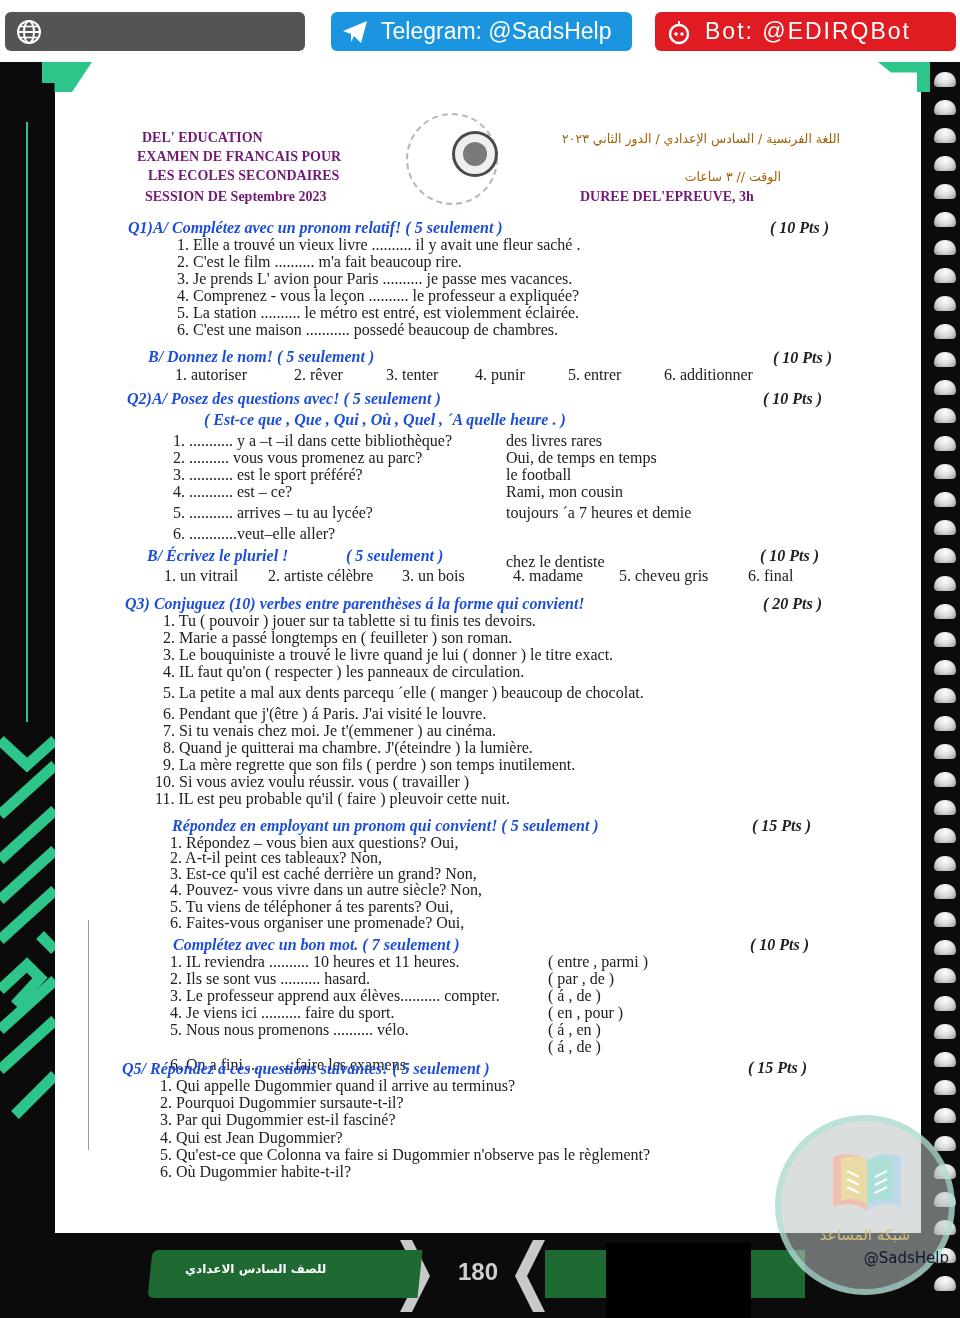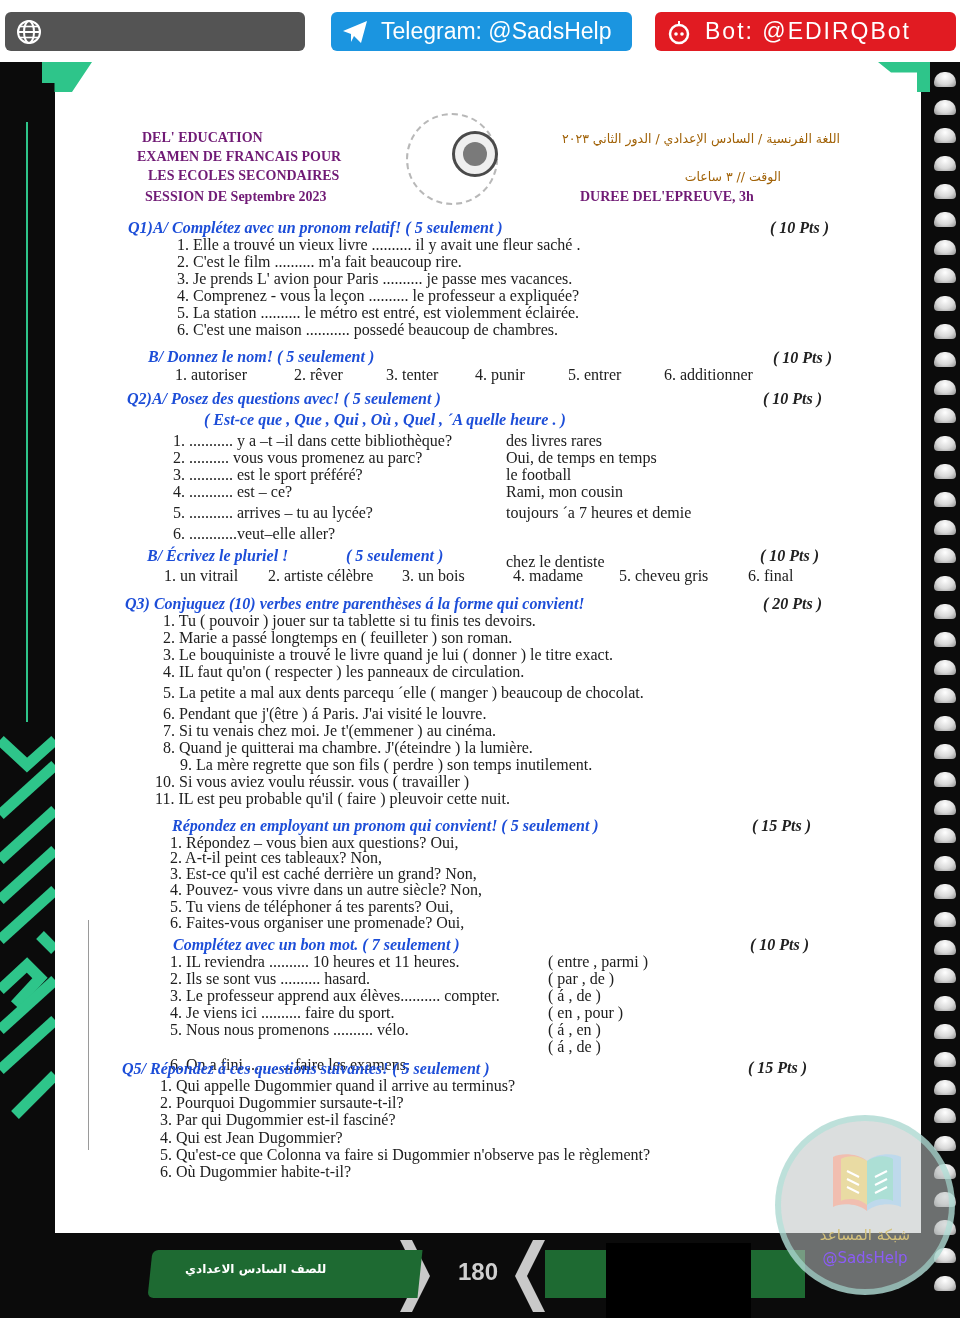--- a/index.html
+++ b/index.html
@@ -38,21 +38,21 @@
   .footer-band { position:absolute; left:150px; top:1250px; width:270px; height:48px; background:#1e6a32; border-radius:6px 0 0 6px; transform:skewX(-6deg); }
   .footer-left-text { position:absolute; left:185px; top:1262px; font-family:"DejaVu Sans", sans-serif; font-weight:bold; font-size:12px; color:#ffffff; direction:rtl; }
   .footer-right-band { position:absolute; left:545px; top:1250px; width:260px; height:48px; background:#1e6a32; }
   .footer-black { position:absolute; left:606px; top:1243px; width:145px; height:75px; background:#000; }
   .page-num { position:absolute; left:458px; top:1258px; font-family:"Liberation Sans", sans-serif; font-weight:bold; font-size:24px; color:#cfcfcf; }
   .chev { position:absolute; top:1240px; width:30px; height:72px; background:#c9c9c9; }
   
   .wm { position:absolute; left:775px; top:1115px; width:180px; height:180px; border-radius:50%; background:rgba(190,195,195,0.55); border:6px solid rgba(170,225,215,0.6); box-sizing:border-box; }
   .wm .book { position:absolute; left:48px; top:30px; width:76px; height:62px; }
   .wm .t1 { position:absolute; left:0; width:100%; top:105px; text-align:center; font-family:"DejaVu Sans", sans-serif; font-size:15px; color:#d4c17a; direction:rtl; }
-  .wm .t2 { position:absolute; left:0; width:100%; top:128px; text-align:center; font-family:"DejaVu Sans", sans-serif; font-size:15px; color:#8b5cf6; }
+  .wm .t2 { position:absolute; left:0; width:100%; top:128px; text-align:right; font-family:"DejaVu Sans", sans-serif; font-size:15px; color:#0f172a; }
 </style>
 </head>
 <body>
 
 <div class="topbar">
   <div class="pill web">
     <span class="ic">
       <svg width="26" height="26" viewBox="0 0 26 26">
           <circle cx="13" cy="13" r="11" fill="none" stroke="#fff" stroke-width="2"></circle>
           <ellipse cx="13" cy="13" rx="5" ry="11" fill="none" stroke="#fff" stroke-width="2"></ellipse>
@@ -214,21 +214,21 @@
 <div class="abs q" style="left:125px; top:595px;">Q3) Conjuguez (10) verbes entre parenthèses á la forme qui convient!</div>
 <div class="abs pts" style="left:763px; top:595px;">( 20 Pts )</div>
 <div class="abs li" style="left:163px; top:612px;">1. Tu ( pouvoir ) jouer sur ta tablette si tu finis tes devoirs.</div>
 <div class="abs li" style="left:163px; top:629px;">2. Marie a passé longtemps en ( feuilleter ) son roman.</div>
 <div class="abs li" style="left:163px; top:646px;">3. Le bouquiniste a trouvé le livre quand je lui ( donner ) le titre exact.</div>
 <div class="abs li" style="left:163px; top:663px;">4. IL faut qu'on ( respecter ) les panneaux de circulation.</div>
 <div class="abs li" style="left:163px; top:684px;">5. La petite a mal aux dents parcequ ´elle ( manger ) beaucoup de chocolat.</div>
 <div class="abs li" style="left:163px; top:705px;">6. Pendant que j'(être ) á Paris. J'ai visité le louvre.</div>
 <div class="abs li" style="left:163px; top:722px;">7. Si tu venais chez moi. Je t'(emmener ) au cinéma.</div>
 <div class="abs li" style="left:163px; top:739px;">8. Quand je quitterai ma chambre. J'(éteindre ) la lumière.</div>
-<div class="abs li" style="left:163px; top:756px;margin-left:17px;">9. La mère regrette que son fils ( perdre ) son temps inutilement.</div>
+<div class="abs li" style="left:163px; top:756px;">9. La mère regrette que son fils ( perdre ) son temps inutilement.</div>
 <div class="abs li" style="left:155px; top:773px;">10. Si vous aviez voulu réussir.  vous ( travailler )</div>
 <div class="abs li" style="left:155px; top:790px;">11. IL est peu probable qu'il ( faire ) pleuvoir cette nuit.</div>
 
 <div class="abs q" style="left:172px; top:817px;">Répondez en employant un pronom qui convient!  ( 5  seulement )</div>
 <div class="abs pts" style="left:752px; top:817px;">( 15 Pts )</div>
 <div class="abs li" style="left:170px; top:834px;">1. Répondez – vous bien aux questions? Oui,</div>
 <div class="abs li" style="left:170px; top:849px;text-align:right;">2. A-t-il peint ces tableaux? Non,</div>
 <div class="abs li" style="left:170px; top:865px;">3. Est-ce qu'il est caché derrière un grand? Non,</div>
 <div class="abs li" style="left:170px; top:881px;">4. Pouvez- vous vivre dans un autre siècle? Non,</div>
 <div class="abs li" style="left:170px; top:898px;">5. Tu viens de téléphoner á tes parents? Oui,</div>

